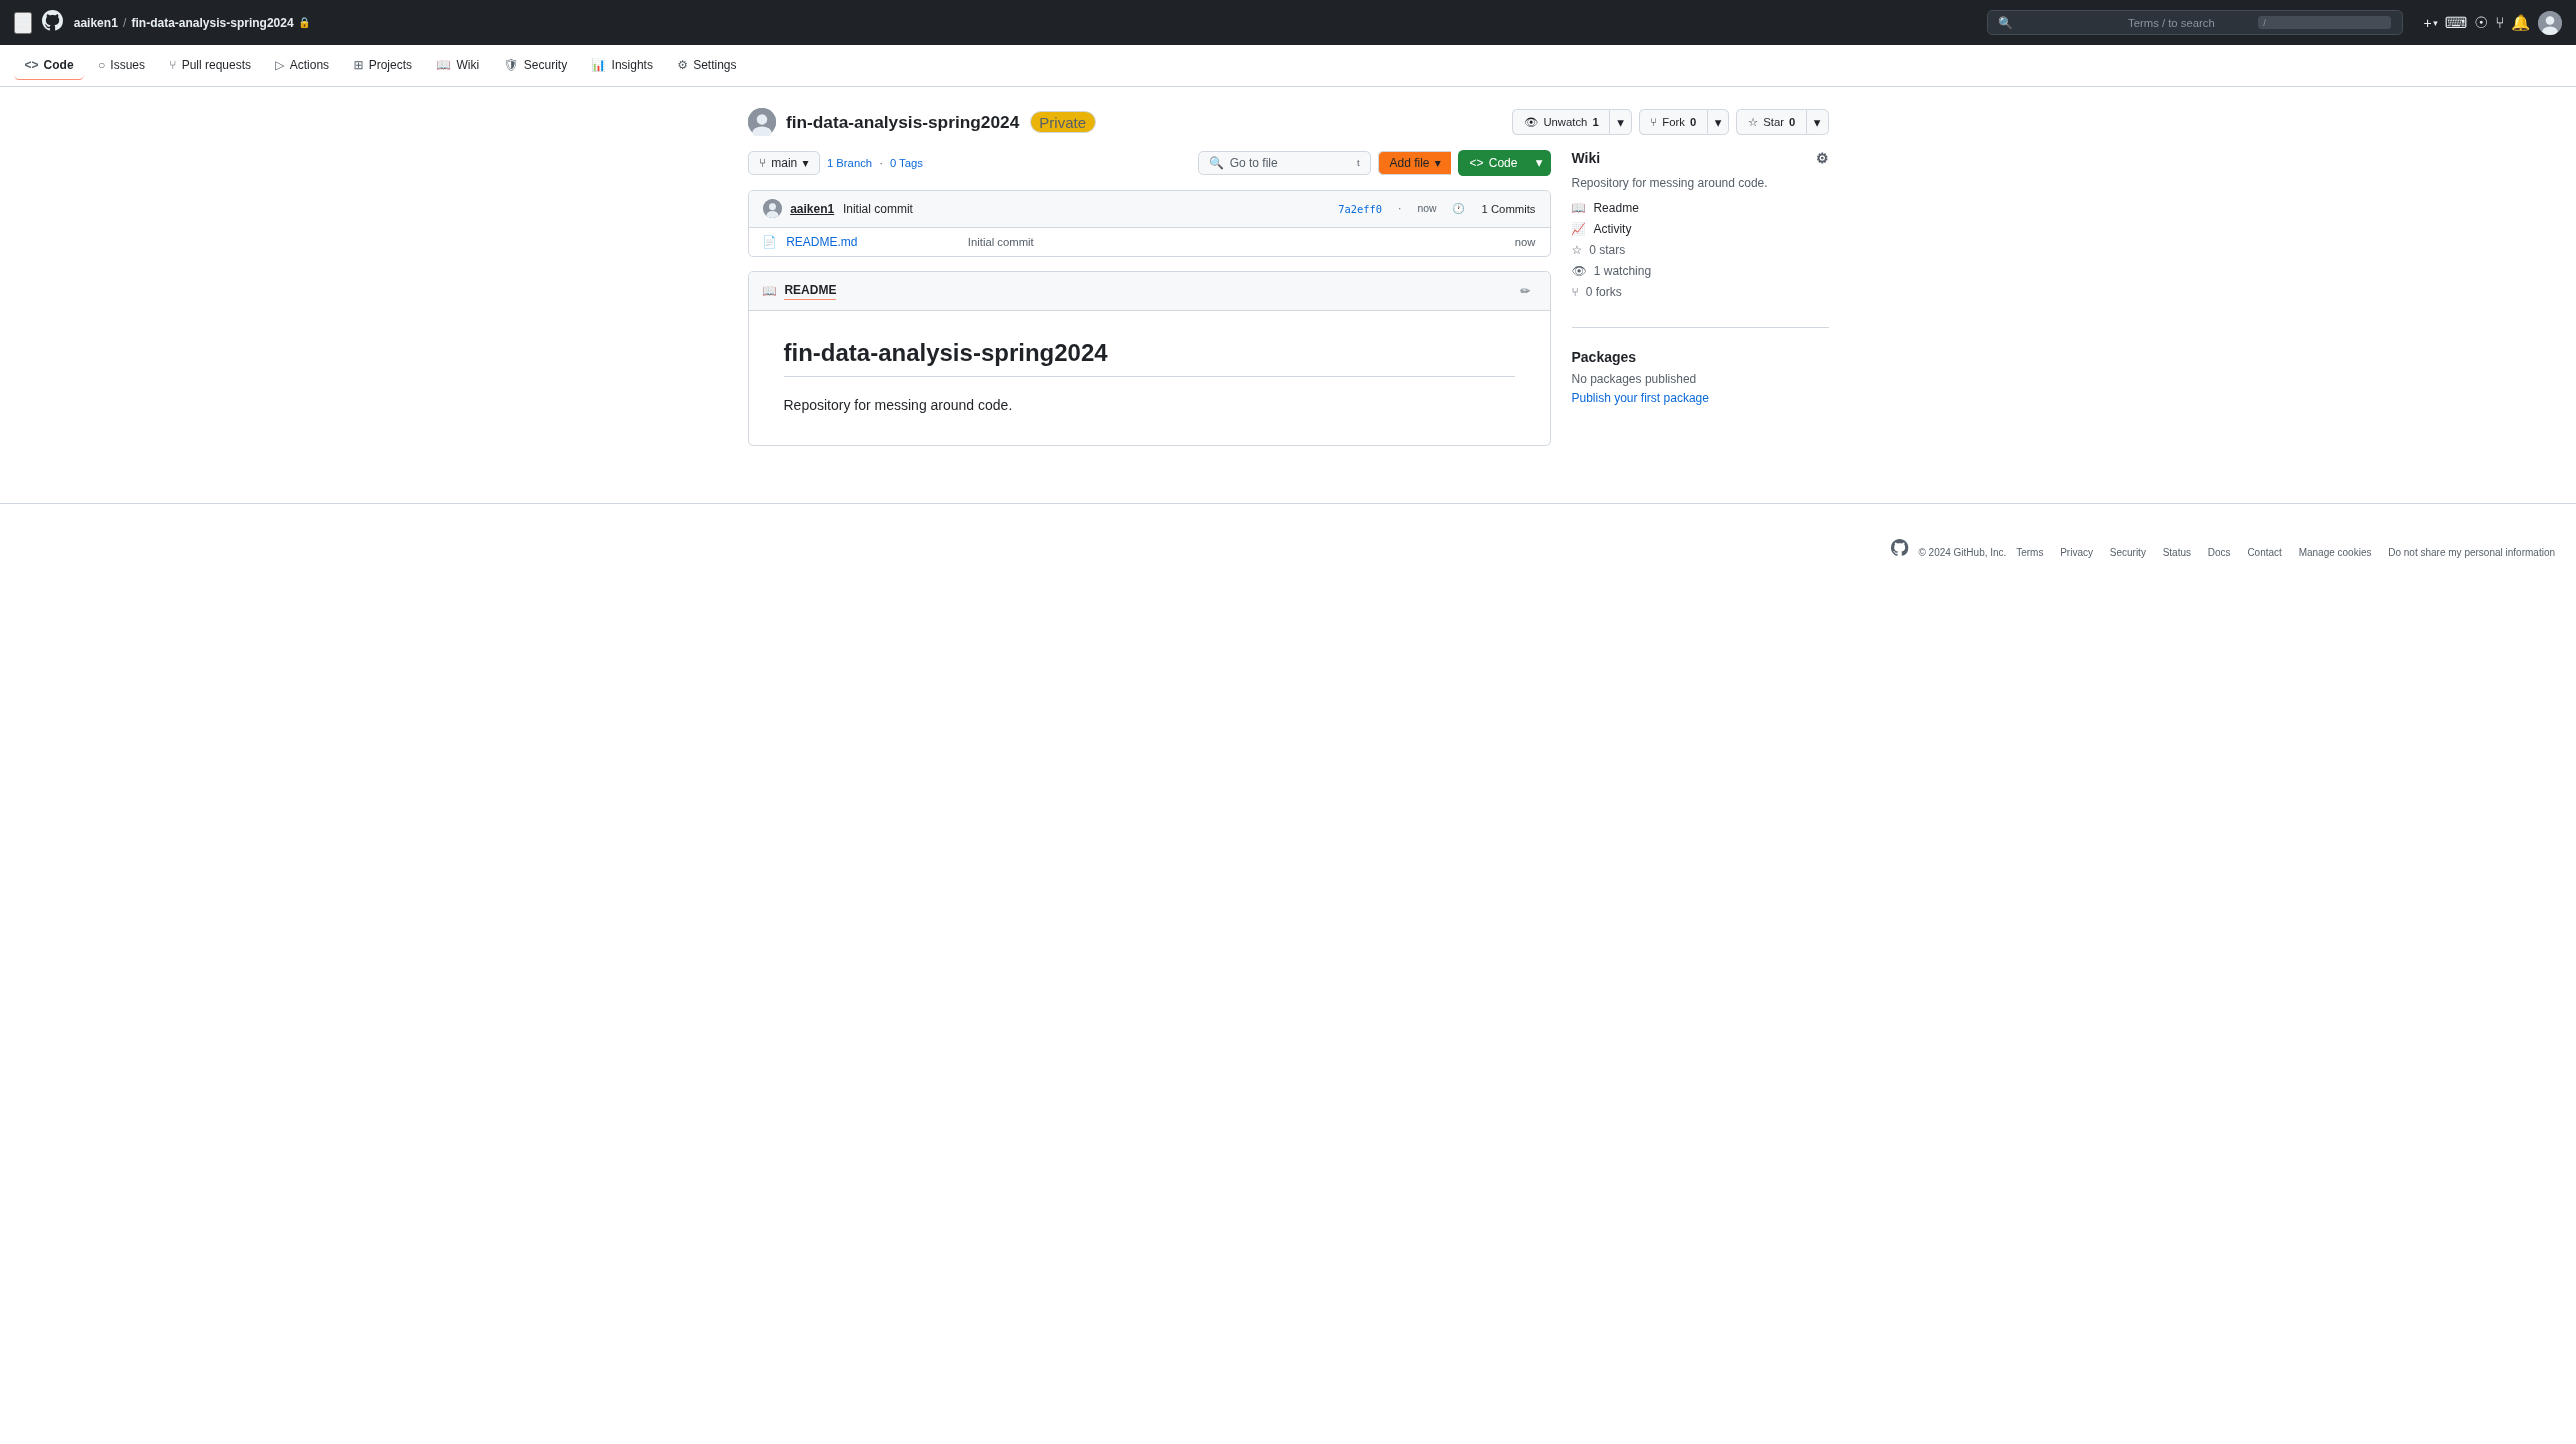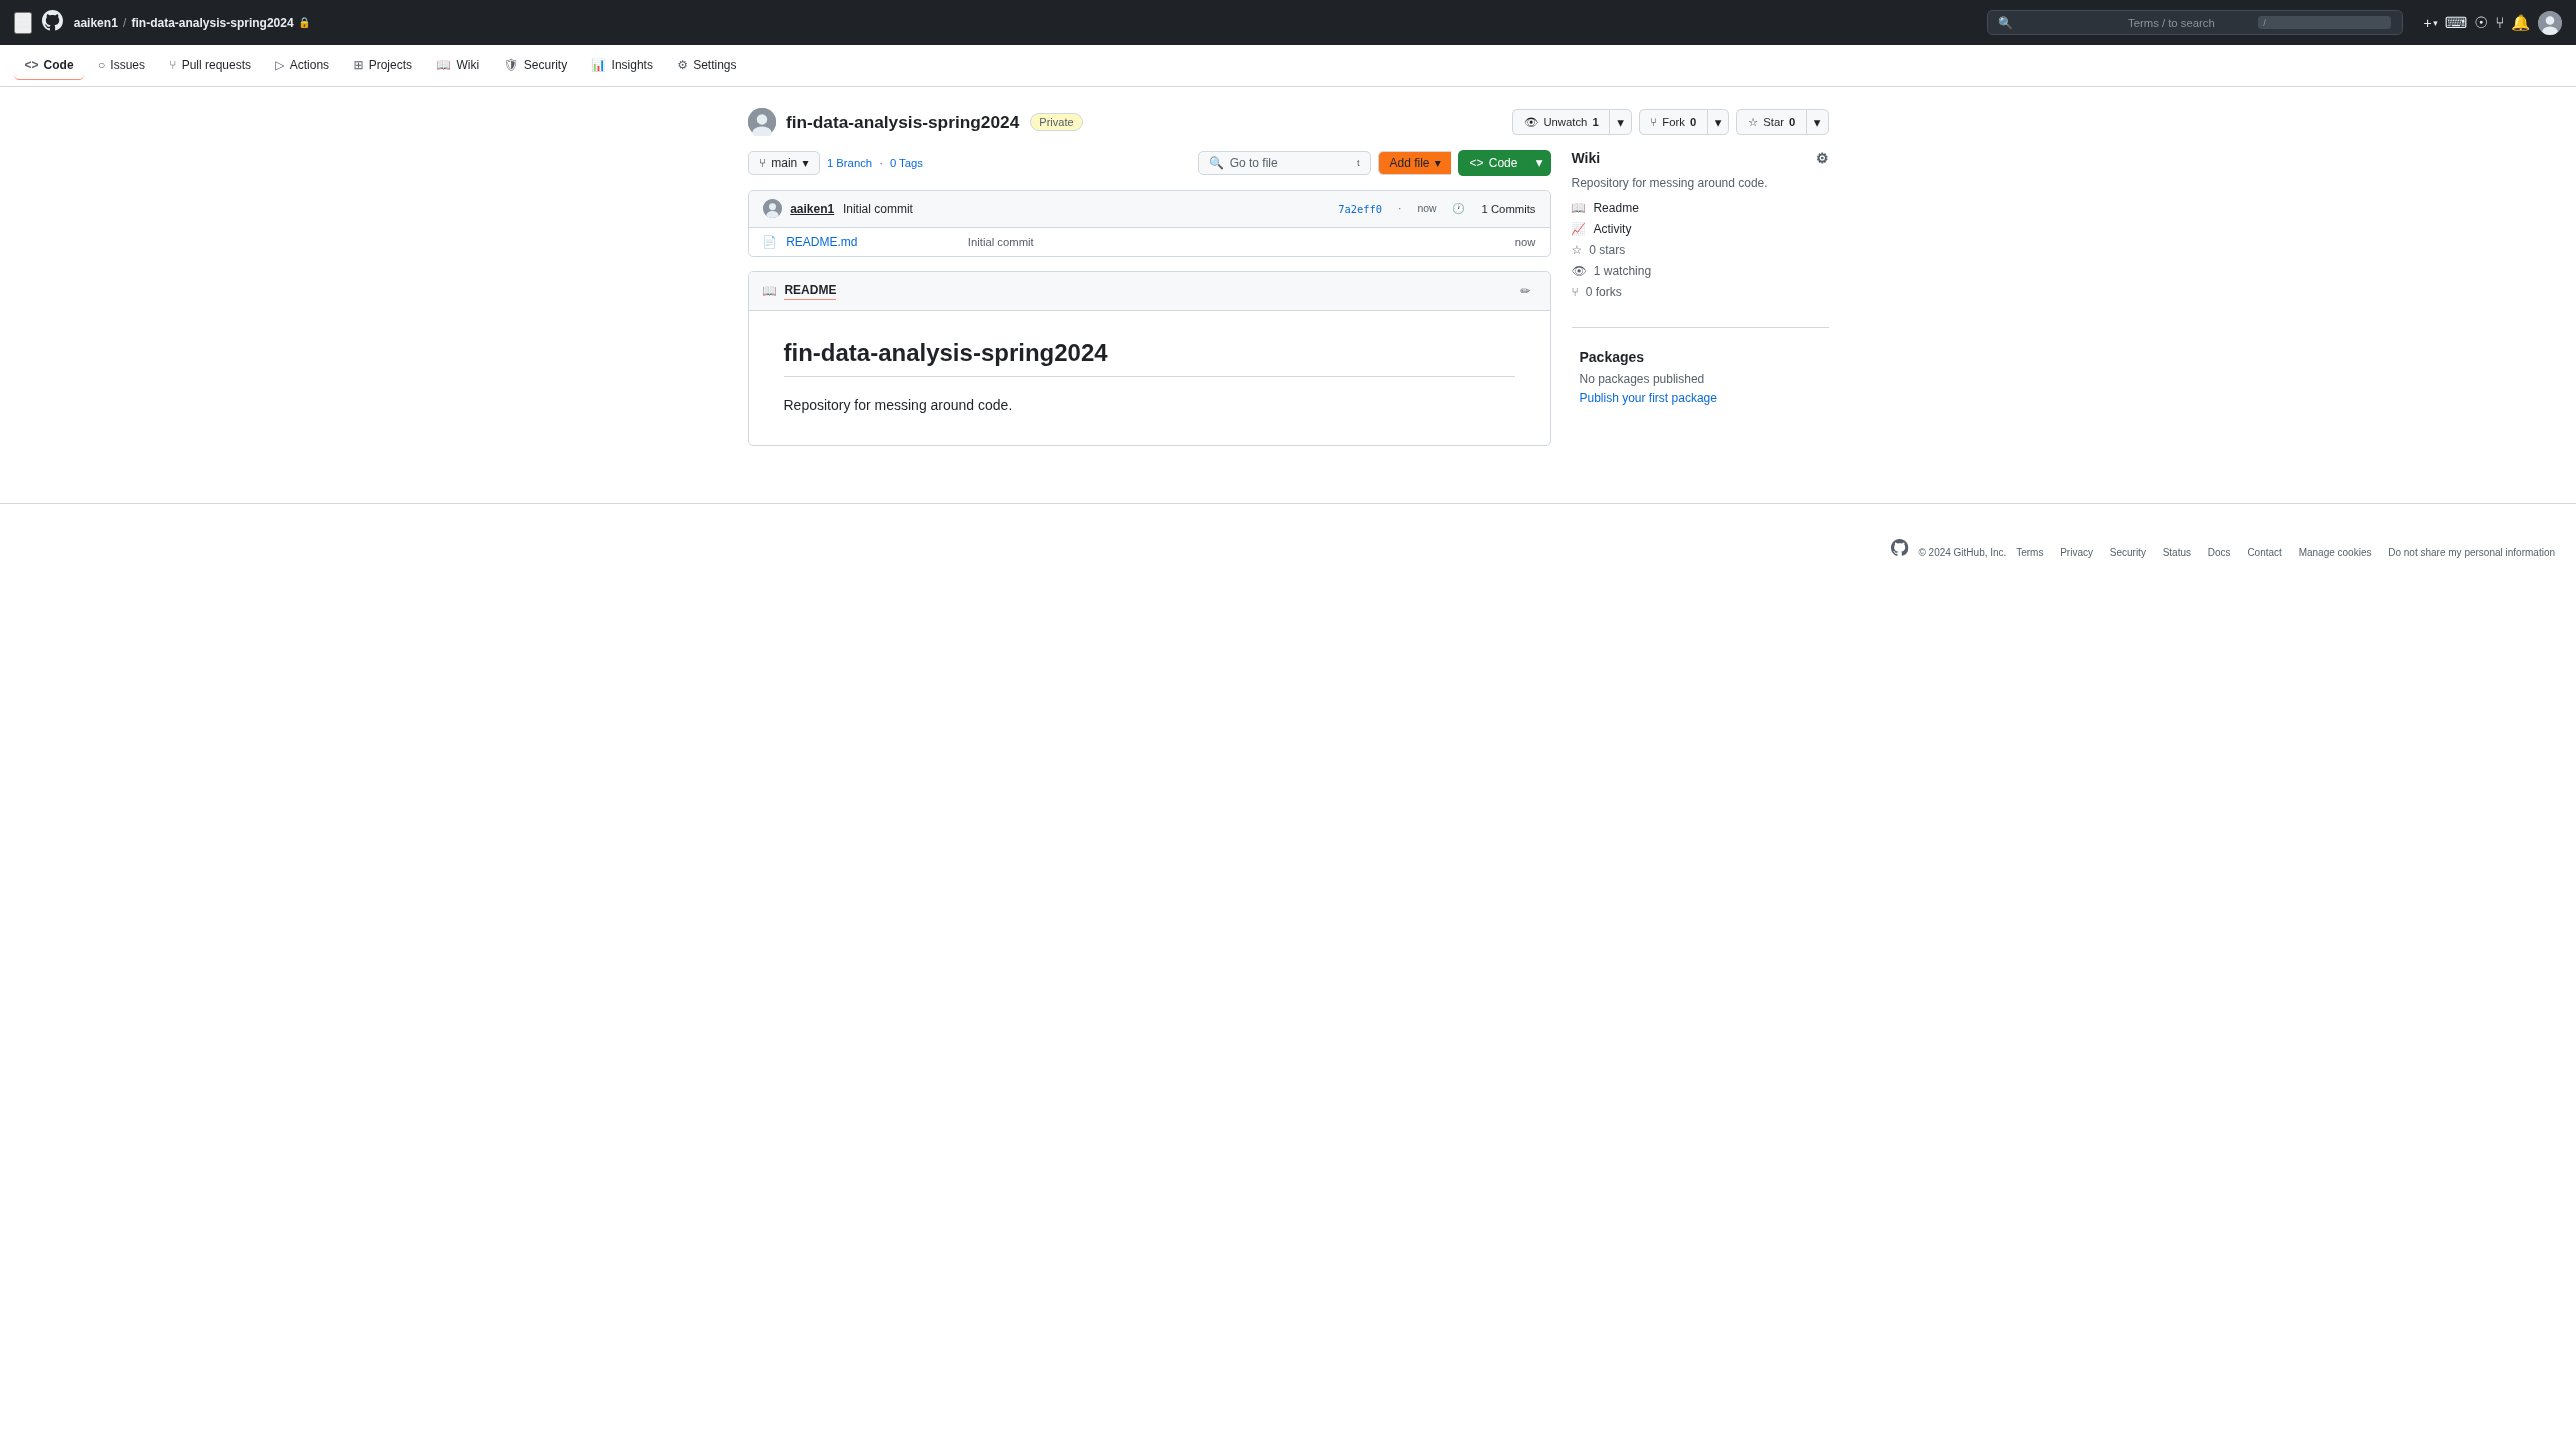--- a/index.html
+++ b/index.html
@@ -53,22 +53,22 @@
 
     
     .main-container { max-width: 1109px; margin: 0 auto; padding: 21px 14px; }
     
     
     .repo-header { display: flex; align-items: center; justify-content: space-between; margin-bottom: 14px; }
     .repo-header-left { display: flex; align-items: center; gap: 10.4px; }
     .repo-avatar { width: 28px; height: 28px; border-radius: 50%; background: #8b949e; }
     .repo-title { font-size: 17.3px; font-weight: 600; color: #1f2328; }
     .private-badge {
-      background: #fef9c3; border: 0.9px solid #d0d7de; border-radius: 17.3px;
-      padding: 1.7px 8.7px; font-size: 11px; color: #57606a; font-weight: 500;
+      background: #eab308; border: 0.9px solid #d0d7de; border-radius: 17.3px;
+      padding: 1.7px 8.7px; font-size: 15px; color: #57606a; font-weight: 500;
     }
     .repo-header-right { display: flex; align-items: center; gap: 7px; }
     .action-btn {
       display: flex; align-items: center; gap: 5.2px; padding: 4.3px 10.4px;
       background: #f6f8fa; border: 0.9px solid #d0d7de; border-radius: 5.2px;
       cursor: pointer; font-size: 11.3px; color: #1f2328; font-weight: 500;
     }
     .action-btn .count { font-weight: 600; }
     .action-btn-main { border-radius: 5.2px 0 0 5.2px; border-right: none; }
     .btn-group { display: flex; align-items: stretch; }
@@ -148,21 +148,21 @@
     .readme-edit-btn {
       background: transparent; border: none; cursor: pointer; color: #57606a;
       font-size: 12px; padding: 3.5px 5.2px; border-radius: 3.5px;
     }
     .readme-content { padding: 28px 35px; }
     .readme-content h1 { font-size: 24px; font-weight: 700; margin-bottom: 17.3px; border-bottom: 0.9px solid #d0d7de; padding-bottom: 8.7px; }
     .readme-content p { font-size: 14px; color: #1f2328; line-height: 1.6; }
 
     
     .sidebar-section { margin-bottom: 21px; padding-bottom: 21px; border-bottom: 0.9px solid #d0d7de; }
-    .sidebar-section:last-child { border-bottom: none; margin-left: 8px; }
+    .sidebar-section:last-child { border-bottom: none; }
     .sidebar-title { font-weight: 600; font-size: 14px; margin-bottom: 10.4px; display: flex; align-items: center; justify-content: space-between; }
     .sidebar-title .gear { color: #57606a; cursor: pointer; }
     .sidebar-desc { font-size: 12px; color: #57606a; margin-bottom: 10.4px; }
     .sidebar-link { display: flex; align-items: center; gap: 7px; font-size: 12px; color: #1f2328; text-decoration: none; margin-bottom: 7px; }
     .sidebar-link .link-icon { color: #57606a; font-size: 12px; }
     .sidebar-stat { display: flex; align-items: center; gap: 7px; font-size: 12px; color: #57606a; margin-bottom: 7px; }
     .sidebar-stat .stat-icon { font-size: 12px; }
     .releases-title { font-weight: 600; font-size: 14px; margin-bottom: 7px; }
     .no-releases { font-size: 12px; color: #57606a; margin-bottom: 5.2px; }
     .create-release-link { color: #0969da; text-decoration: none; font-size: 12px; }

